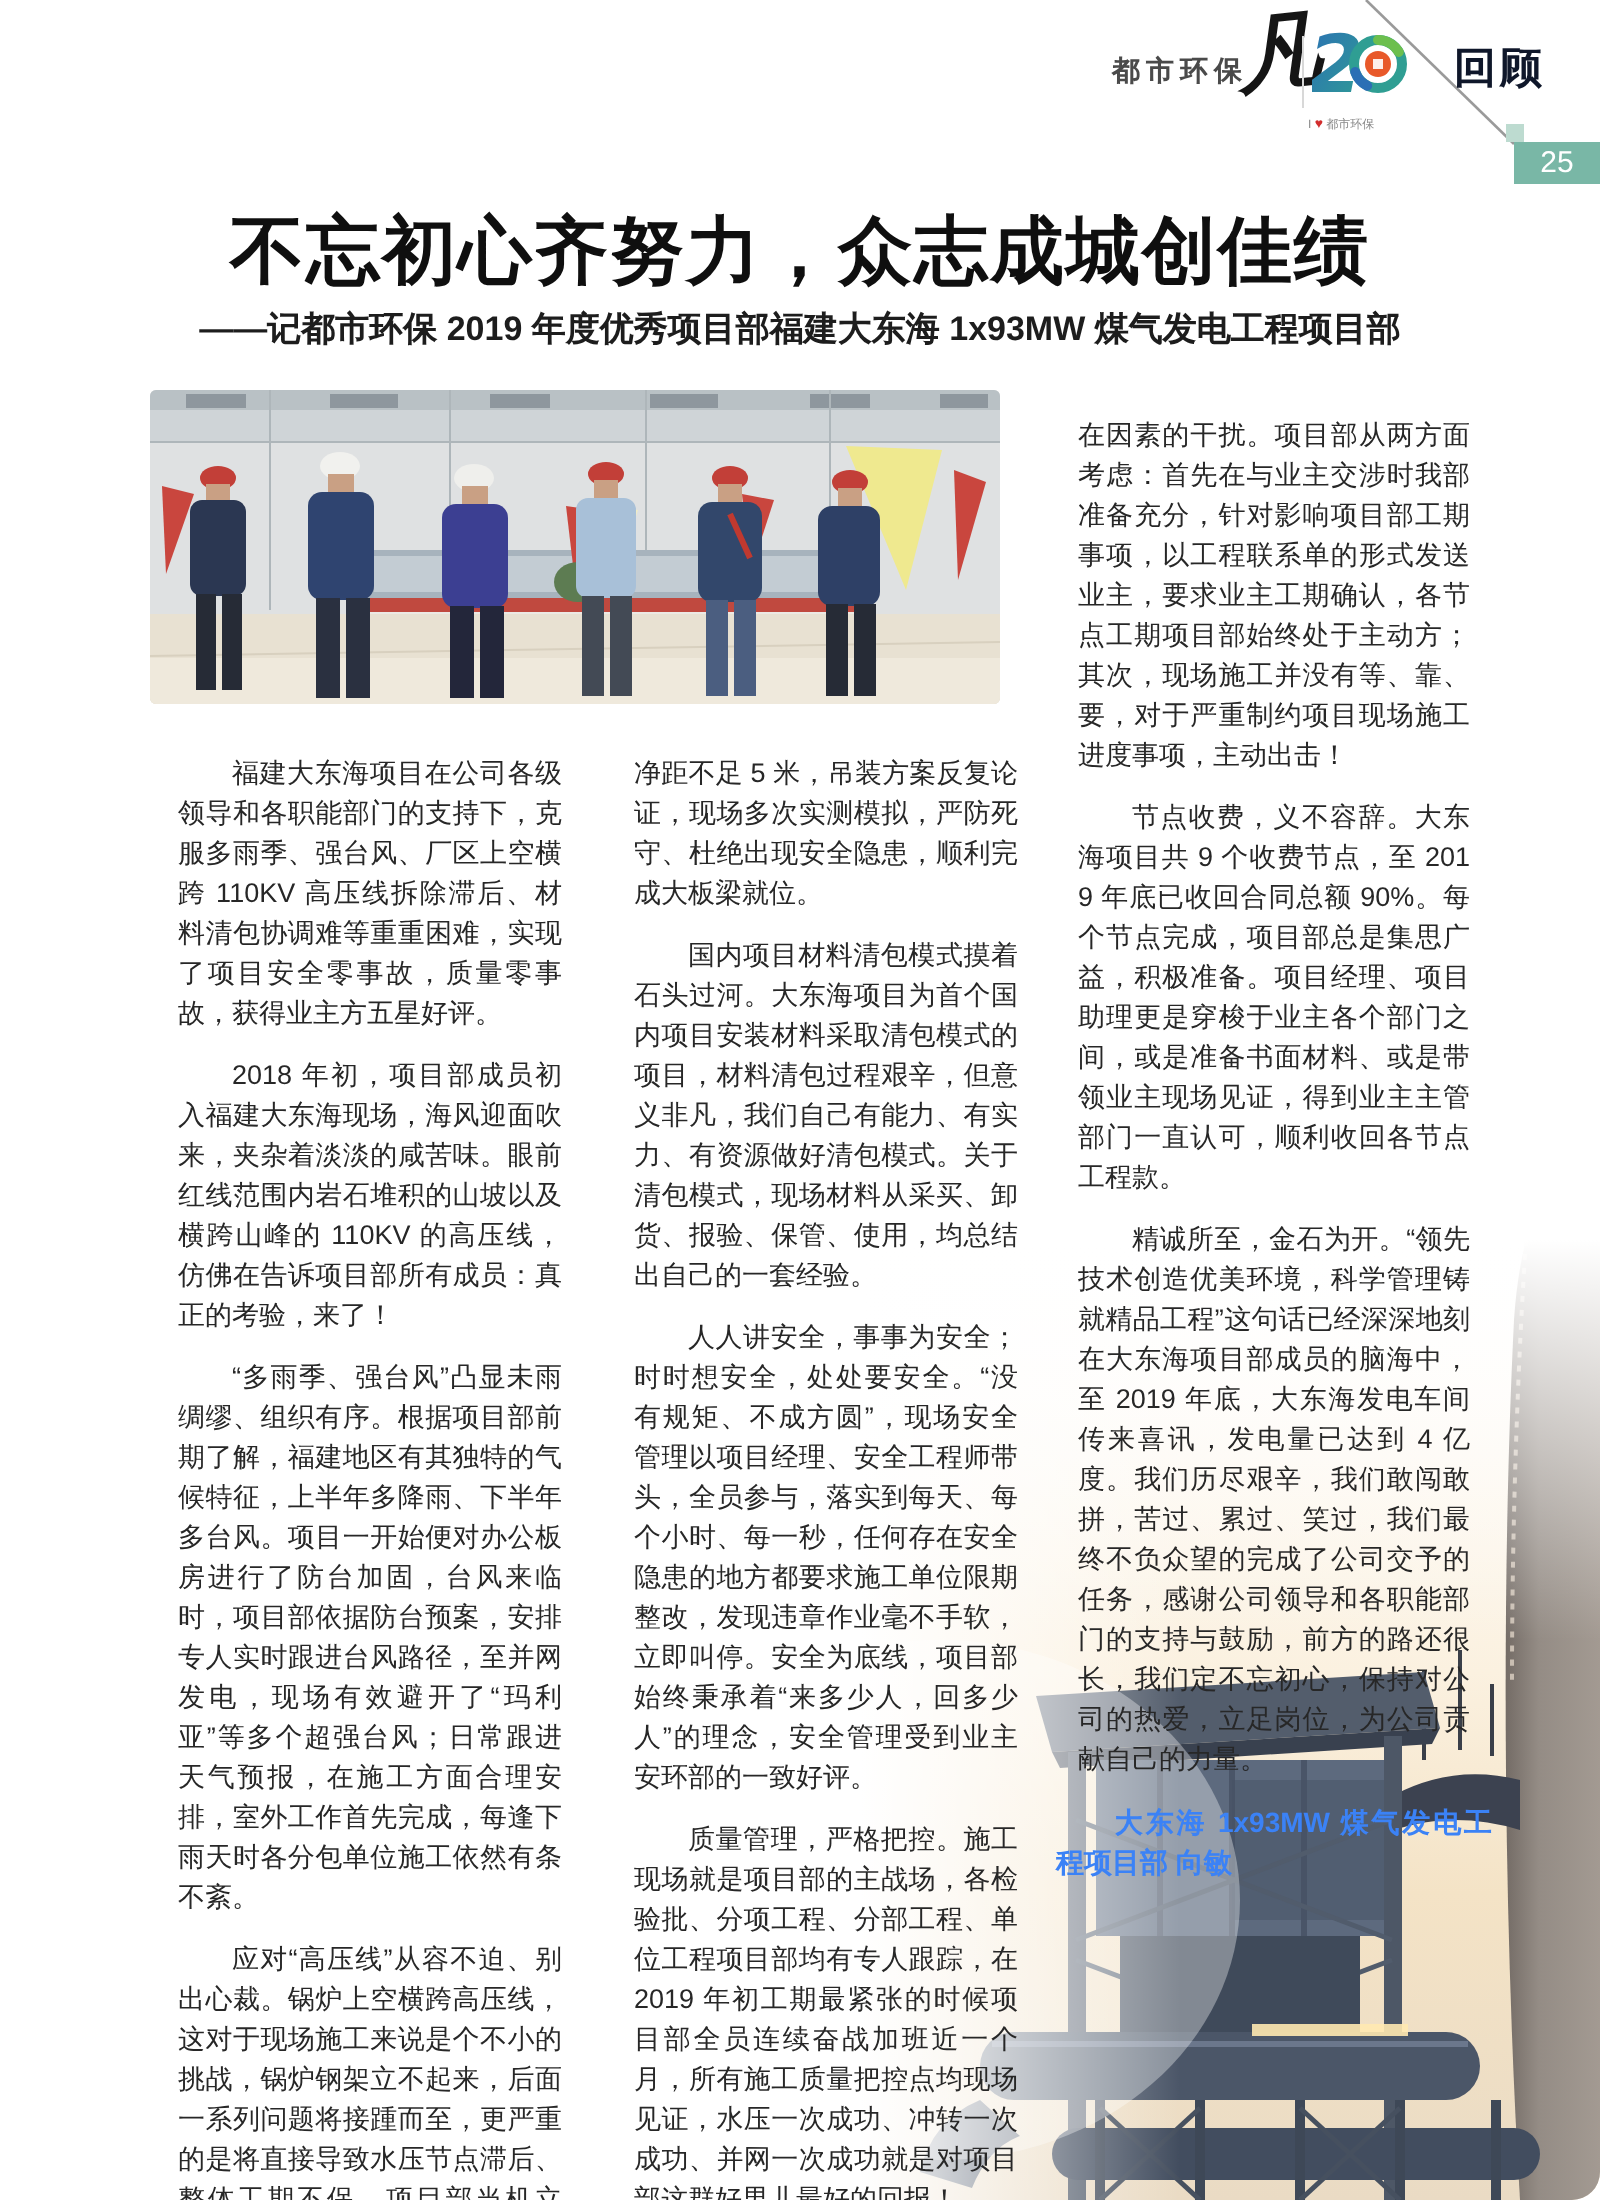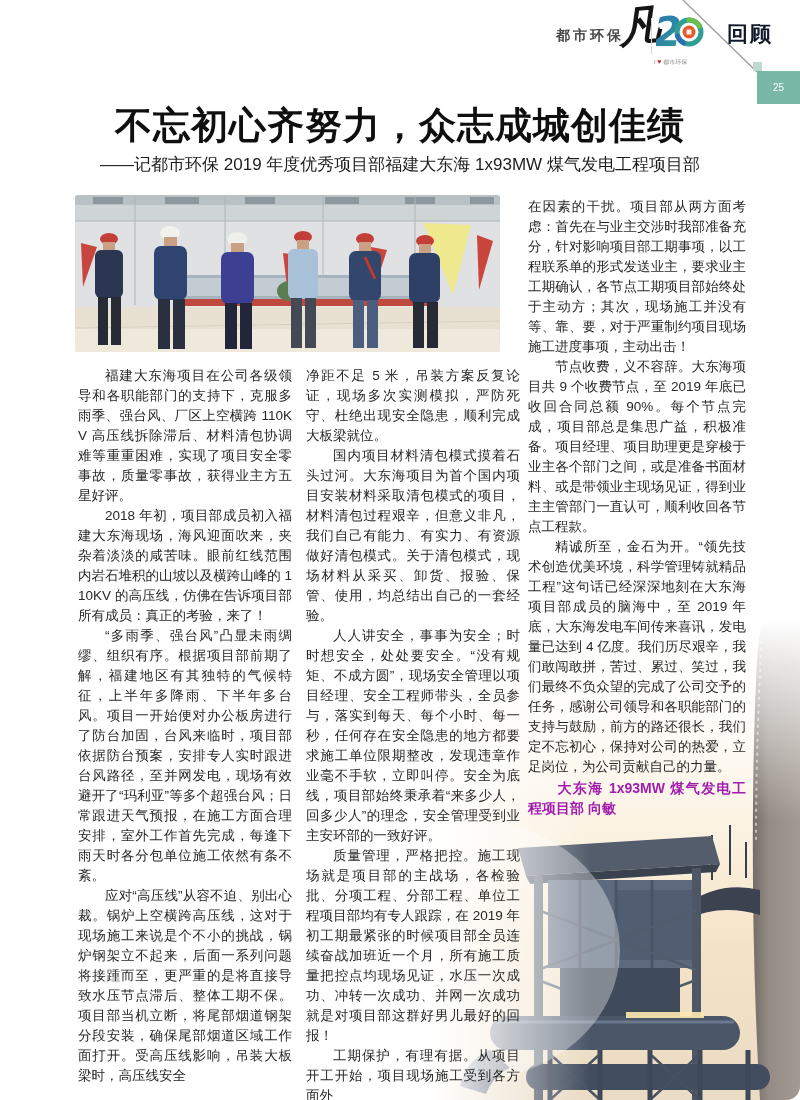--- a/index.html
+++ b/index.html
@@ -20,47 +20,47 @@
   .logo-divider{position:absolute;left:651px;top:18px;width:1px;height:36px;background:#d8d8d8;z-index:3;}
   .logo20{position:absolute;left:656px;top:10px;width:48px;height:46px;z-index:3;}
   .logo20-tagline{position:absolute;left:654px;top:58px;width:60px;font-size:6px;color:#8a8a8a;z-index:3;white-space:nowrap;}
   .logo20-tagline .heart{color:#d22d2d;font-size:7px;}
   .section-label{
     position:absolute;left:727px;top:20px;font-size:21px;font-weight:bold;
     letter-spacing:2px;color:#0f172a;z-index:3;
   }
   .header-line{position:absolute;left:0;top:0;width:800px;height:110px;z-index:2;pointer-events:none;}
   .page-num-badge{
-    position:absolute;left:757px;top:71px;width:43px;height:33px;background:#79b7a6;
-    color:#ffffff;font-size:10px;display:flex;align-items:center;justify-content:center;z-index:3;
+    position:absolute;left:757px;top:71px;width:43px;height:21px;background:#79b7a6;
+    color:#ffffff;font-size:15px;display:flex;align-items:center;justify-content:center;z-index:3;
   }
   .page-num-corner{position:absolute;left:753px;top:62px;width:9px;height:9px;background:#bddbd0;z-index:3;}
   
   .title{
     position:absolute;left:40px;top:101px;width:720px;text-align:center;
     font-size:37px;font-weight:700;color:#0f0f0f;letter-spacing:1px;z-index:3;
   }
   .subtitle{
     position:absolute;left:30px;top:153px;width:740px;text-align:center;
-    font-size:17px;font-weight:400;color:#1d1d1d;z-index:3;
+    font-size:17px;font-weight:700;color:#1d1d1d;z-index:3;
   }
   
   .photo1{position:absolute;left:75px;top:195px;width:425px;height:157px;z-index:1;border-radius:3px;overflow:hidden;}
   .photo2{position:absolute;left:430px;top:620px;width:370px;height:480px;z-index:0;}
   
   .col{
     position:absolute;z-index:2;text-align:justify;word-break:break-all;
     font-size:13.5px;line-height:20px;color:#272727;
   }
   .col1{left:78px;top:366px;width:214px;}
   .col2{left:306px;top:366px;width:214px;}
   .col3{left:528px;top:197px;width:218px;}
-  .para{margin:0;text-indent:2em;}
+  .para{margin:11px;text-indent:2em;}
   .para.cont{text-indent:0;}
-  .signature{margin:0;margin-top:1px;font-weight:bold;font-size:14px;text-indent:2.1em;color:#a21caf;}
+  .signature{margin:0;margin-top:1px;font-weight:bold;font-size:14px;text-indent:2.1em;color:#3b82f6;}
 </style>
 </head>
 <body>
 
 <div class="page">
 
   <div class="brand-text">都市环保</div>
   <div class="brand-mark">凡</div>
   <div class="logo-divider"></div>
 

